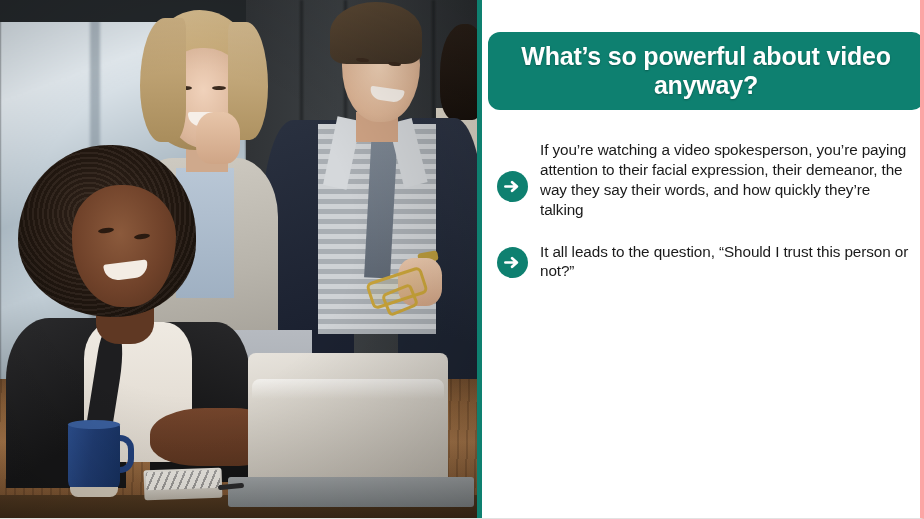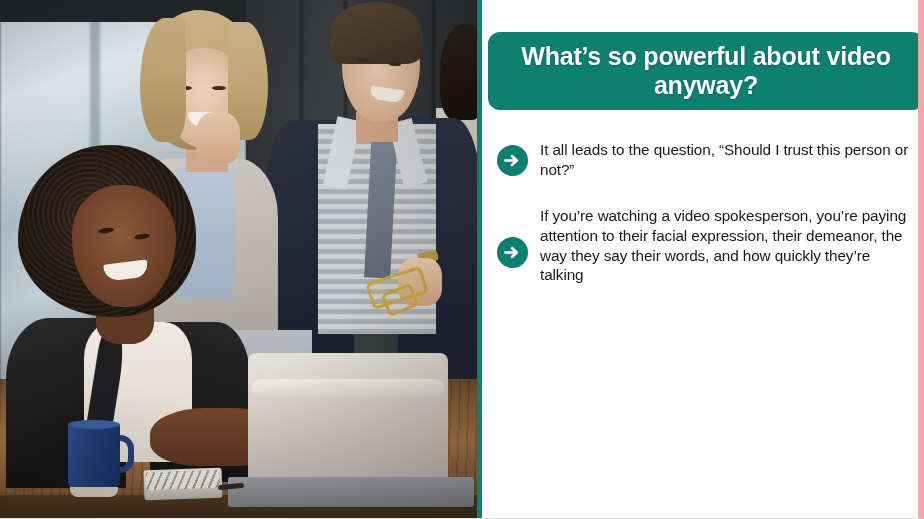--- a/index.html
+++ b/index.html
@@ -10,21 +10,21 @@
   body {
     font-family: "Liberation Sans", sans-serif;
   }
   #slide {
     position: relative;
     width: 924px;
     height: 519px;
     overflow: hidden;
     background: #ffffff;
     box-sizing: border-box;
-    border-right: 6px solid #fca5a5;
+    border-right: 4px solid #fca5a5;
     border-bottom: 1px solid #e2e2e2;
   }
 
   
   #photo {
     position: absolute;
     left: 0; top: 0;
     width: 478px;
     height: 519px;
     overflow: hidden;
@@ -491,33 +491,33 @@
 
   <div id="panel">
 
     <div id="title-bar">
       <div id="title-text">What’s so powerful about video anyway?</div>
     </div>
 
     <div id="bullets">
 
 
+      <div class="bullet b2">
+        <span class="bullet-icon">
+          <svg width="19" height="19" viewBox="0 0 24 24" aria-hidden="true">
+            <path d="M3 12 H16 M11.5 6.5 L17.5 12 L11.5 17.5" fill="none" stroke="#ffffff" stroke-width="3.4" stroke-linecap="round" stroke-linejoin="round"></path>
+          </svg>
+        </span>
+        <span class="bullet-text">If you’re watching a video spokesperson, you’re paying attention to their facial expression, their demeanor, the way they say their words, and how quickly they’re talking</span>
+      </div>
+
       <div class="bullet b3">
         <span class="bullet-icon">
           <svg width="19" height="19" viewBox="0 0 24 24" aria-hidden="true">
             <path d="M3 12 H16 M11.5 6.5 L17.5 12 L11.5 17.5" fill="none" stroke="#ffffff" stroke-width="3.4" stroke-linecap="round" stroke-linejoin="round"></path>
           </svg>
         </span>
         <span class="bullet-text">It all leads to the question, “Should I trust this person or not?”</span>
       </div>
 
-      <div class="bullet b2">
-        <span class="bullet-icon">
-          <svg width="19" height="19" viewBox="0 0 24 24" aria-hidden="true">
-            <path d="M3 12 H16 M11.5 6.5 L17.5 12 L11.5 17.5" fill="none" stroke="#ffffff" stroke-width="3.4" stroke-linecap="round" stroke-linejoin="round"></path>
-          </svg>
-        </span>
-        <span class="bullet-text">If you’re watching a video spokesperson, you’re paying attention to their facial expression, their demeanor, the way they say their words, and how quickly they’re talking</span>
-      </div>
-
     </div>
   </div>
 </div>
 
 </body></html>

